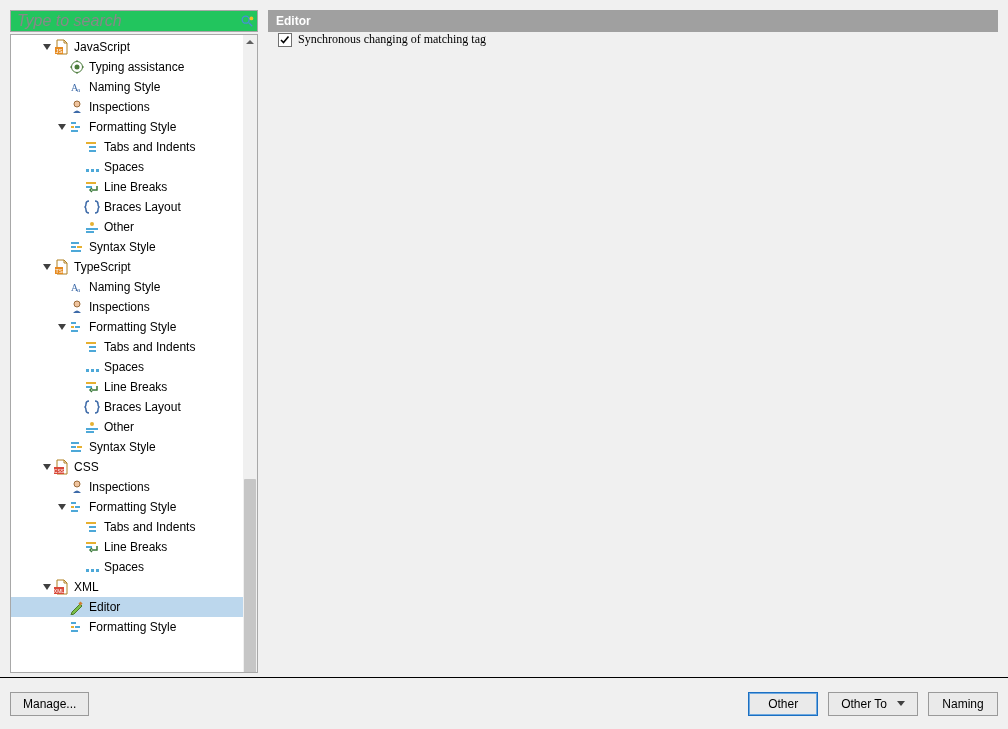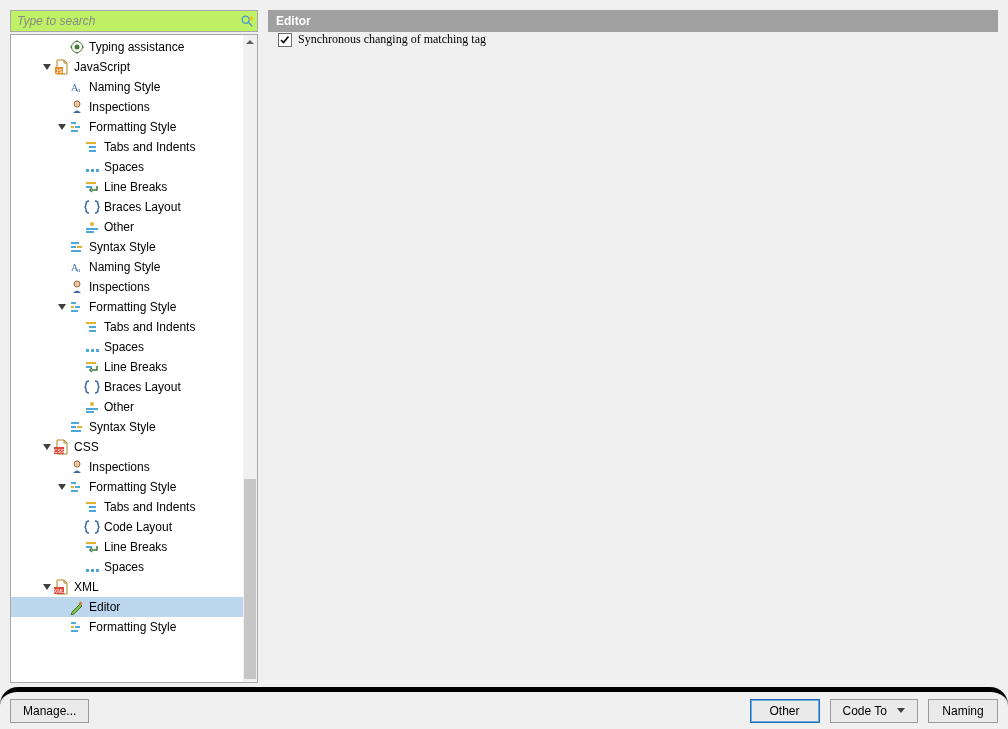--- a/index.html
+++ b/index.html
@@ -31,23 +31,23 @@
   }
   .search-wrap {
     position: relative;
     margin-bottom: 2px;
   }
   .search-input {
     width: 100%;
     height: 22px;
     padding: 2px 36px 2px 6px;
     border: 1px solid #a8a8a8;
-    background: #bef264;
+    background: #22c55e;
     font-family: inherit;
-    font-size: 12px;
+    font-size: 16px;
     color: #000;
   }
   .search-input::placeholder { color: #888; font-style: italic; }
   .search-icon {
     position: absolute;
     right: 4px; top: 4px;
     width: 14px; height: 14px;
   }
   .tree-wrap {
     flex: 1 1 auto;
@@ -126,28 +126,27 @@
     background:#fff;
     display:inline-flex; align-items:center; justify-content:center;
   }
   .checkmark {
     width:10px;height:10px;
   }
 
   
   .bottom-bar {
     flex: 0 0 auto;
-    height: 42px;
-    border-top: 5px solid #000000;
+    height: 52px;
+    border-top: 1px solid #000000;
     background: #f0f0f0;
     display:flex;
     align-items:center;
     padding: 0 10px;
     gap: 10px;
-    border-radius: 18px;
   }
   .bottom-bar .spacer { flex:1; }
   .btn {
     height: 24px;
     min-width: 70px;
     padding: 0 12px;
     background: #eaeaea;
     border: 1px solid #9a9a9a;
     font-family: inherit;
     font-size: 12px;
@@ -264,132 +263,40 @@
   <div class="left-col">
     <div class="search-wrap">
       <input class="search-input" placeholder="Type to search" style="">
       <span class="search-icon"><svg viewBox="0 0 16 16">
             <use href="#ic-search"></use>
           </svg></span>
     </div>
     <div class="tree-wrap">
       <div class="tree" id="tree">
           <div class="node">
-            <span class="indent" style="width: 45px;"></span>
-            <span class="toggle"></span>
-            <span class="nicon">
-              <svg viewBox="0 0 16 16">
-                <use href="#ic-assist"></use>
-              </svg>
-            </span>
-            <span class="nlabel">Typing assistance</span>
-          </div>
-          <div class="node">
             <span class="indent" style="width: 30px;"></span>
             <span class="toggle">
               <span class="tri-down"></span>
             </span>
             <span class="nicon">
               <svg viewBox="0 0 16 16">
                 <use href="#ic-jsfile"></use>
               </svg>
             </span>
             <span class="nlabel">JavaScript</span>
           </div>
           <div class="node">
             <span class="indent" style="width: 45px;"></span>
             <span class="toggle"></span>
             <span class="nicon">
               <svg viewBox="0 0 16 16">
-                <use href="#ic-naming"></use>
-              </svg>
-            </span>
-            <span class="nlabel">Naming Style</span>
-          </div>
-          <div class="node">
-            <span class="indent" style="width: 45px;"></span>
-            <span class="toggle"></span>
-            <span class="nicon">
-              <svg viewBox="0 0 16 16">
-                <use href="#ic-inspections"></use>
-              </svg>
-            </span>
-            <span class="nlabel">Inspections</span>
-          </div>
-          <div class="node">
-            <span class="indent" style="width: 45px;"></span>
-            <span class="toggle">
-              <span class="tri-down"></span>
-            </span>
-            <span class="nicon">
-              <svg viewBox="0 0 16 16">
-                <use href="#ic-formatting"></use>
-              </svg>
-            </span>
-            <span class="nlabel">Formatting Style</span>
-          </div>
-          <div class="node">
-            <span class="indent" style="width: 60px;"></span>
-            <span class="toggle"></span>
-            <span class="nicon">
-              <svg viewBox="0 0 16 16">
-                <use href="#ic-tabs"></use>
-              </svg>
-            </span>
-            <span class="nlabel">Tabs and Indents</span>
-          </div>
-          <div class="node">
-            <span class="indent" style="width: 60px;"></span>
-            <span class="toggle"></span>
-            <span class="nicon">
-              <svg viewBox="0 0 16 16">
-                <use href="#ic-spaces"></use>
-              </svg>
-            </span>
-            <span class="nlabel">Spaces</span>
-          </div>
-          <div class="node">
-            <span class="indent" style="width: 60px;"></span>
-            <span class="toggle"></span>
-            <span class="nicon">
-              <svg viewBox="0 0 16 16">
-                <use href="#ic-linebreaks"></use>
-              </svg>
-            </span>
-            <span class="nlabel">Line Breaks</span>
-          </div>
-          <div class="node">
-            <span class="indent" style="width: 60px;"></span>
-            <span class="toggle"></span>
-            <span class="nicon">
-              <svg viewBox="0 0 16 16">
-                <use href="#ic-braces"></use>
-              </svg>
-            </span>
-            <span class="nlabel">Braces Layout</span>
-          </div>
-          <div class="node">
-            <span class="indent" style="width: 60px;"></span>
-            <span class="toggle"></span>
-            <span class="nicon">
-              <svg viewBox="0 0 16 16">
-                <use href="#ic-other"></use>
-              </svg>
-            </span>
-            <span class="nlabel">Other</span>
-          </div>
-          <div class="node">
-            <span class="indent" style="width: 45px;"></span>
-            <span class="toggle"></span>
-            <span class="nicon">
-              <svg viewBox="0 0 16 16">
-                <use href="#ic-syntax"></use>
-              </svg>
-            </span>
-            <span class="nlabel">Syntax Style</span>
+                <use href="#ic-assist"></use>
+              </svg>
+            </span>
+            <span class="nlabel">Typing assistance</span>
           </div>
           <div class="node">
             <span class="indent" style="width: 45px;"></span>
             <span class="toggle"></span>
             <span class="nicon">
               <svg viewBox="0 0 16 16">
                 <use href="#ic-naming"></use>
               </svg>
             </span>
             <span class="nlabel">Naming Style</span>
@@ -476,24 +383,34 @@
             </span>
             <span class="nlabel">Syntax Style</span>
           </div>
           <div class="node">
             <span class="indent" style="width: 30px;"></span>
             <span class="toggle">
               <span class="tri-down"></span>
             </span>
             <span class="nicon">
               <svg viewBox="0 0 16 16">
-                <use href="#ic-cssfile"></use>
-              </svg>
-            </span>
-            <span class="nlabel">CSS</span>
+                <use href="#ic-tsfile"></use>
+              </svg>
+            </span>
+            <span class="nlabel">TypeScript</span>
+          </div>
+          <div class="node">
+            <span class="indent" style="width: 45px;"></span>
+            <span class="toggle"></span>
+            <span class="nicon">
+              <svg viewBox="0 0 16 16">
+                <use href="#ic-naming"></use>
+              </svg>
+            </span>
+            <span class="nlabel">Naming Style</span>
           </div>
           <div class="node">
             <span class="indent" style="width: 45px;"></span>
             <span class="toggle"></span>
             <span class="nicon">
               <svg viewBox="0 0 16 16">
                 <use href="#ic-inspections"></use>
               </svg>
             </span>
             <span class="nlabel">Inspections</span>
@@ -518,24 +435,108 @@
                 <use href="#ic-tabs"></use>
               </svg>
             </span>
             <span class="nlabel">Tabs and Indents</span>
           </div>
           <div class="node">
             <span class="indent" style="width: 60px;"></span>
             <span class="toggle"></span>
             <span class="nicon">
               <svg viewBox="0 0 16 16">
+                <use href="#ic-spaces"></use>
+              </svg>
+            </span>
+            <span class="nlabel">Spaces</span>
+          </div>
+          <div class="node">
+            <span class="indent" style="width: 60px;"></span>
+            <span class="toggle"></span>
+            <span class="nicon">
+              <svg viewBox="0 0 16 16">
+                <use href="#ic-linebreaks"></use>
+              </svg>
+            </span>
+            <span class="nlabel">Line Breaks</span>
+          </div>
+          <div class="node">
+            <span class="indent" style="width: 60px;"></span>
+            <span class="toggle"></span>
+            <span class="nicon">
+              <svg viewBox="0 0 16 16">
                 <use href="#ic-braces"></use>
               </svg>
             </span>
-            <span class="nlabel">Code Layout</span>
+            <span class="nlabel">Braces Layout</span>
+          </div>
+          <div class="node">
+            <span class="indent" style="width: 60px;"></span>
+            <span class="toggle"></span>
+            <span class="nicon">
+              <svg viewBox="0 0 16 16">
+                <use href="#ic-other"></use>
+              </svg>
+            </span>
+            <span class="nlabel">Other</span>
+          </div>
+          <div class="node">
+            <span class="indent" style="width: 45px;"></span>
+            <span class="toggle"></span>
+            <span class="nicon">
+              <svg viewBox="0 0 16 16">
+                <use href="#ic-syntax"></use>
+              </svg>
+            </span>
+            <span class="nlabel">Syntax Style</span>
+          </div>
+          <div class="node">
+            <span class="indent" style="width: 30px;"></span>
+            <span class="toggle">
+              <span class="tri-down"></span>
+            </span>
+            <span class="nicon">
+              <svg viewBox="0 0 16 16">
+                <use href="#ic-cssfile"></use>
+              </svg>
+            </span>
+            <span class="nlabel">CSS</span>
+          </div>
+          <div class="node">
+            <span class="indent" style="width: 45px;"></span>
+            <span class="toggle"></span>
+            <span class="nicon">
+              <svg viewBox="0 0 16 16">
+                <use href="#ic-inspections"></use>
+              </svg>
+            </span>
+            <span class="nlabel">Inspections</span>
+          </div>
+          <div class="node">
+            <span class="indent" style="width: 45px;"></span>
+            <span class="toggle">
+              <span class="tri-down"></span>
+            </span>
+            <span class="nicon">
+              <svg viewBox="0 0 16 16">
+                <use href="#ic-formatting"></use>
+              </svg>
+            </span>
+            <span class="nlabel">Formatting Style</span>
+          </div>
+          <div class="node">
+            <span class="indent" style="width: 60px;"></span>
+            <span class="toggle"></span>
+            <span class="nicon">
+              <svg viewBox="0 0 16 16">
+                <use href="#ic-tabs"></use>
+              </svg>
+            </span>
+            <span class="nlabel">Tabs and Indents</span>
           </div>
           <div class="node">
             <span class="indent" style="width: 60px;"></span>
             <span class="toggle"></span>
             <span class="nicon">
               <svg viewBox="0 0 16 16">
                 <use href="#ic-linebreaks"></use>
               </svg>
             </span>
             <span class="nlabel">Line Breaks</span>
@@ -610,17 +611,17 @@
       </label>
     </div>
   </div>
 </div>
 
 <div class="bottom-bar">
   <button class="btn">Manage...</button>
   <span class="spacer"></span>
   <button class="btn primary">Other</button>
   <button class="btn">
-    <span>Code To</span>
+    <span>Other To</span>
     <span class="dd-arrow"></span>
   </button>
   <button class="btn">Naming</button>
 </div>
 
 </body></html>

